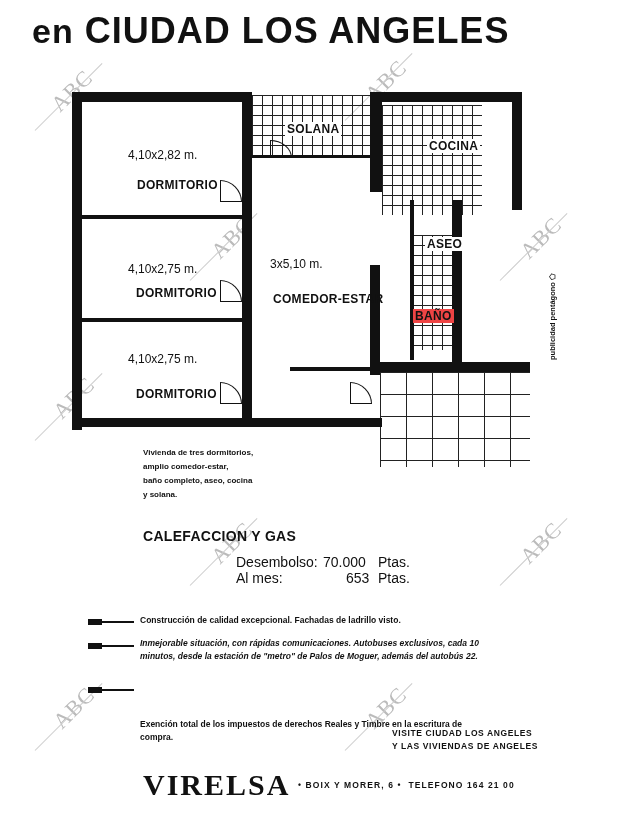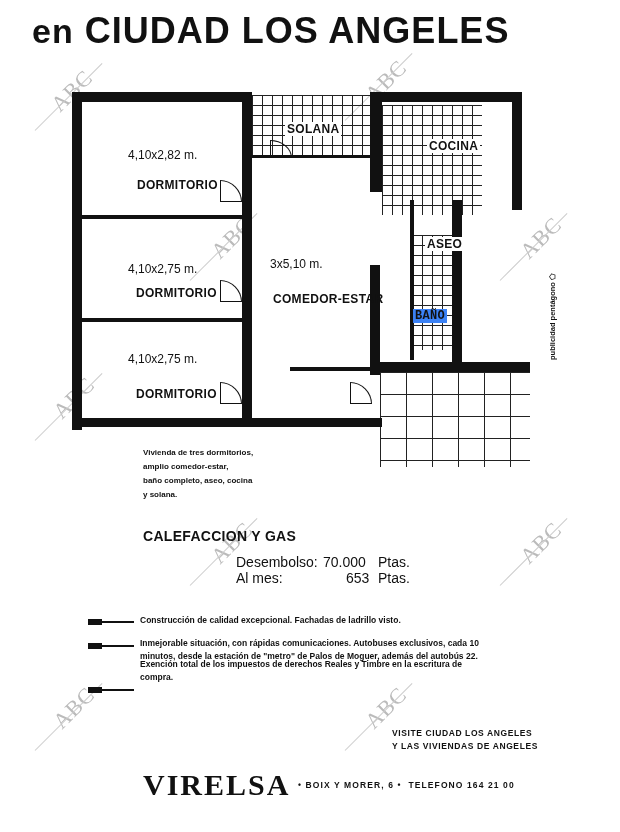--- a/index.html
+++ b/index.html
@@ -88,21 +88,21 @@
   <div class="room-label" style="left:137px;top:178px;">DORMITORIO</div>
   <div class="dim" style="left:128px;top:262px;">4,10x2,75 m.</div>
   <div class="room-label" style="left:136px;top:286px;">DORMITORIO</div>
   <div class="dim" style="left:128px;top:352px;">4,10x2,75 m.</div>
   <div class="room-label" style="left:136px;top:387px;">DORMITORIO</div>
   <div class="dim" style="left:270px;top:257px;">3x5,10 m.</div>
   <div class="room-label" style="left:273px;top:292px;">COMEDOR-ESTAR</div>
   <div class="room-label" style="left:285px;top:122px;background:#fff;padding:0 2px;">SOLANA</div>
   <div class="room-label" style="left:427px;top:139px;background:#fff;padding:0 2px;">COCINA</div>
   <div class="room-label" style="left:425px;top:237px;background:#fff;padding:0 2px;">ASEO</div>
-  <div class="room-label" style="left:413px;top:309px;background:#3b82f6;padding:0 2px;font-family:Liberation Mono, monospace;">BAÑO</div>
+  <div class="room-label" style="left:413px;top:309px;background:#ef4444;padding:0 2px;">BAÑO</div>
 </div>
 
 <div class="abs vert" style="top:360px;">
   <span>publicidad pentágono</span> <span>⬠</span>
 </div>
 
 <div class="abs desc">
   <div>Vivienda de tres dormitorios,</div>
   <div>amplio comedor-estar,</div>
   <div>baño completo, aseo, cocina</div>
@@ -120,26 +120,26 @@
 
 <div class="arrow" style="top:619px;">
     <div class="head"></div>
     <div class="shaft"></div>
   </div>
 <div class="abs feat" style="top:614px;">Construcción de calidad excepcional. Fachadas de ladrillo visto.</div>
 <div class="arrow" style="top:643px;">
     <div class="head"></div>
     <div class="shaft"></div>
   </div>
-<div class="abs feat" style="top:637px;">Inmejorable situación, con rápidas comunicaciones. Autobuses exclusivos, cada 10 minutos, desde la estación de "metro" de Palos de Moguer, además del autobús 22.</div>
+<div class="abs feat" style="top:637px;font-style:italic;">Inmejorable situación, con rápidas comunicaciones. Autobuses exclusivos, cada 10 minutos, desde la estación de "metro" de Palos de Moguer, además del autobús 22.</div>
 <div class="arrow" style="top:687px;">
     <div class="head"></div>
     <div class="shaft"></div>
   </div>
-<div class="abs feat" style="top:658px;">Exención total de los impuestos de derechos Reales y Timbre en la escritura de compra.</div>
+<div class="abs feat" style="top:718px;">Exención total de los impuestos de derechos Reales y Timbre en la escritura de compra.</div>
 
 <div class="abs visit">
   <div>VISITE CIUDAD LOS ANGELES</div>
   <div>Y LAS VIVIENDAS DE ANGELES</div>
 </div>
 
 <div class="abs brand">VIRELSA</div>
 <div class="abs addr">
   <span>• BOIX Y MORER, 6 •</span>
   &nbsp;<span>TELEFONO 164 21 00</span>

